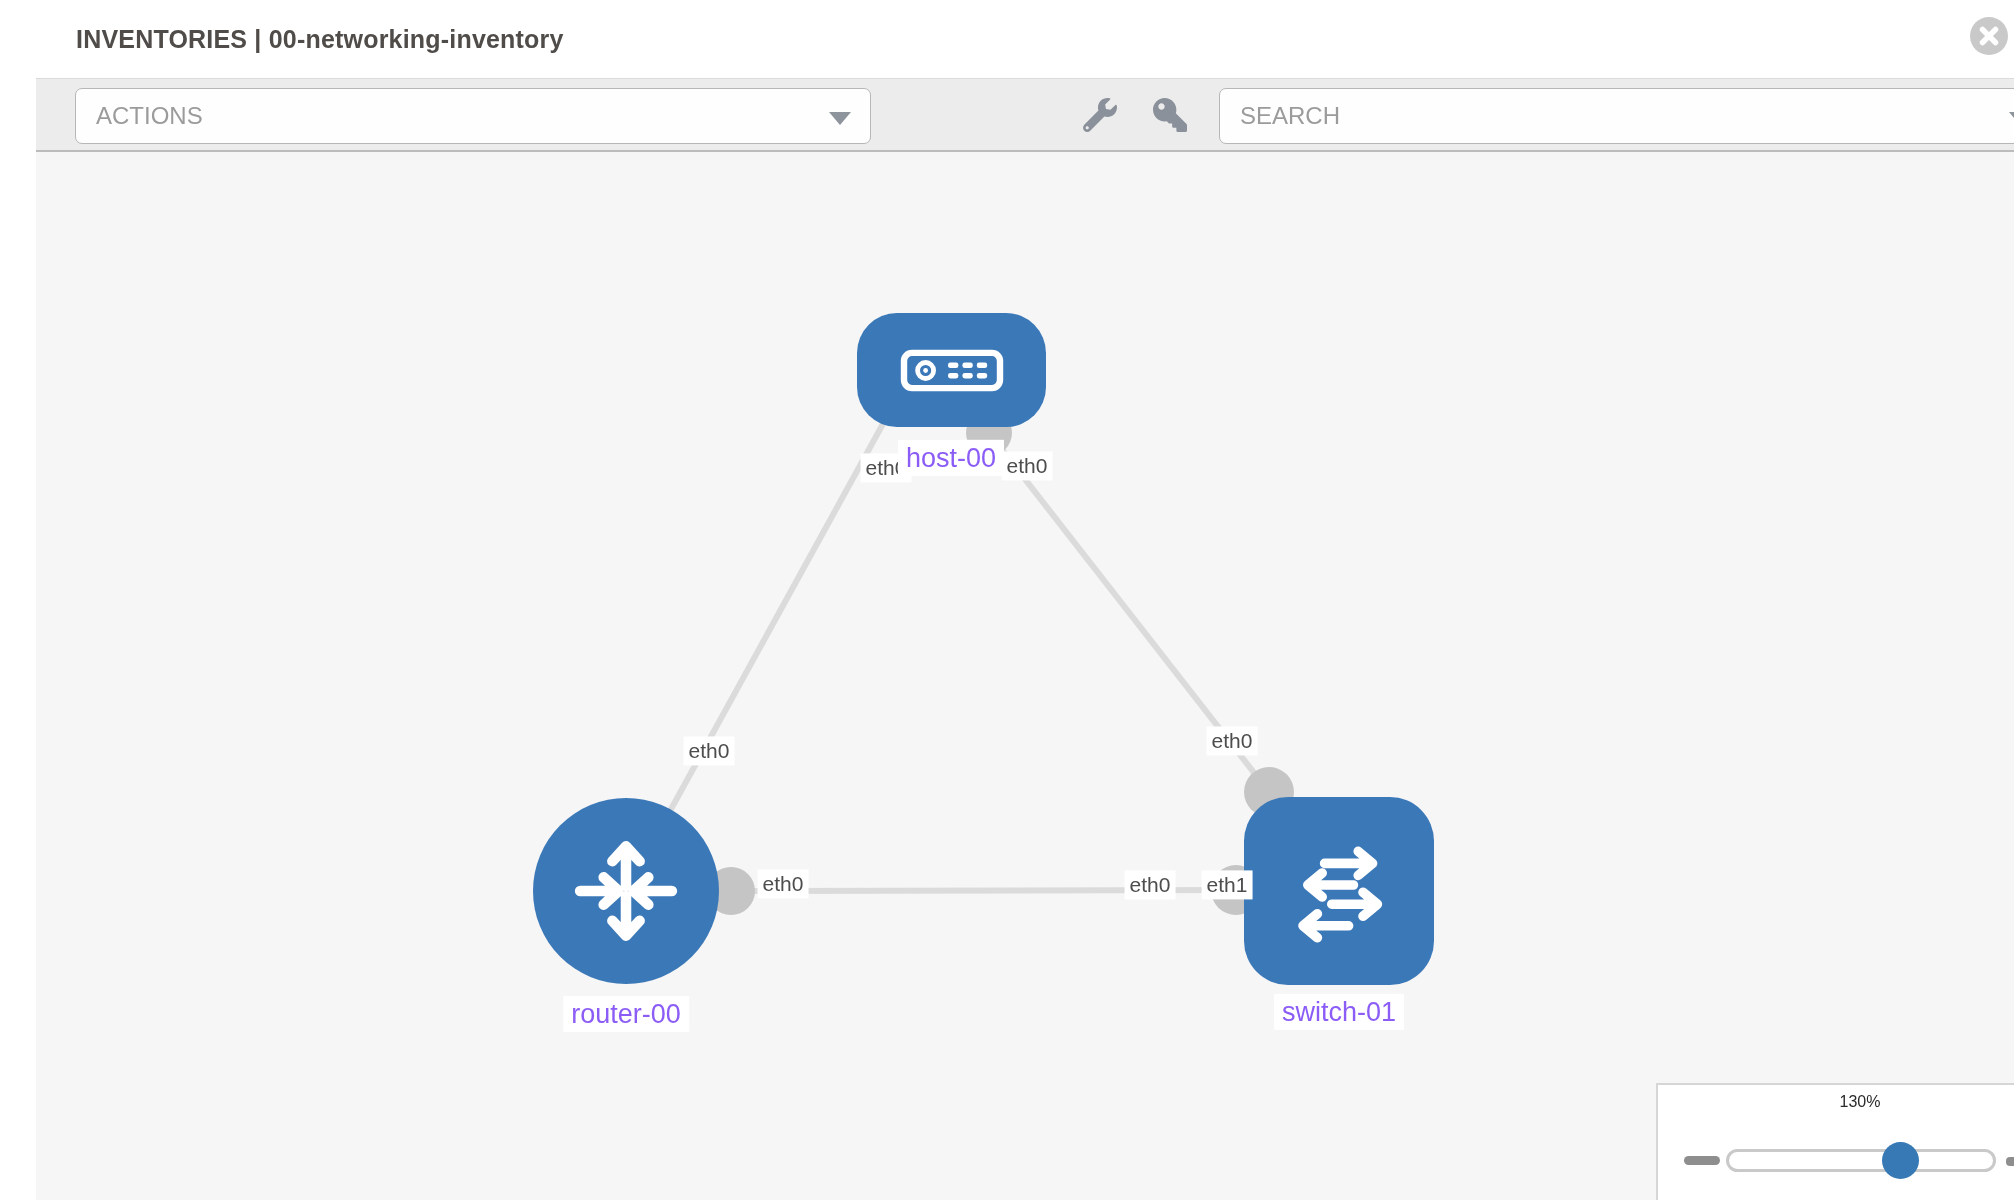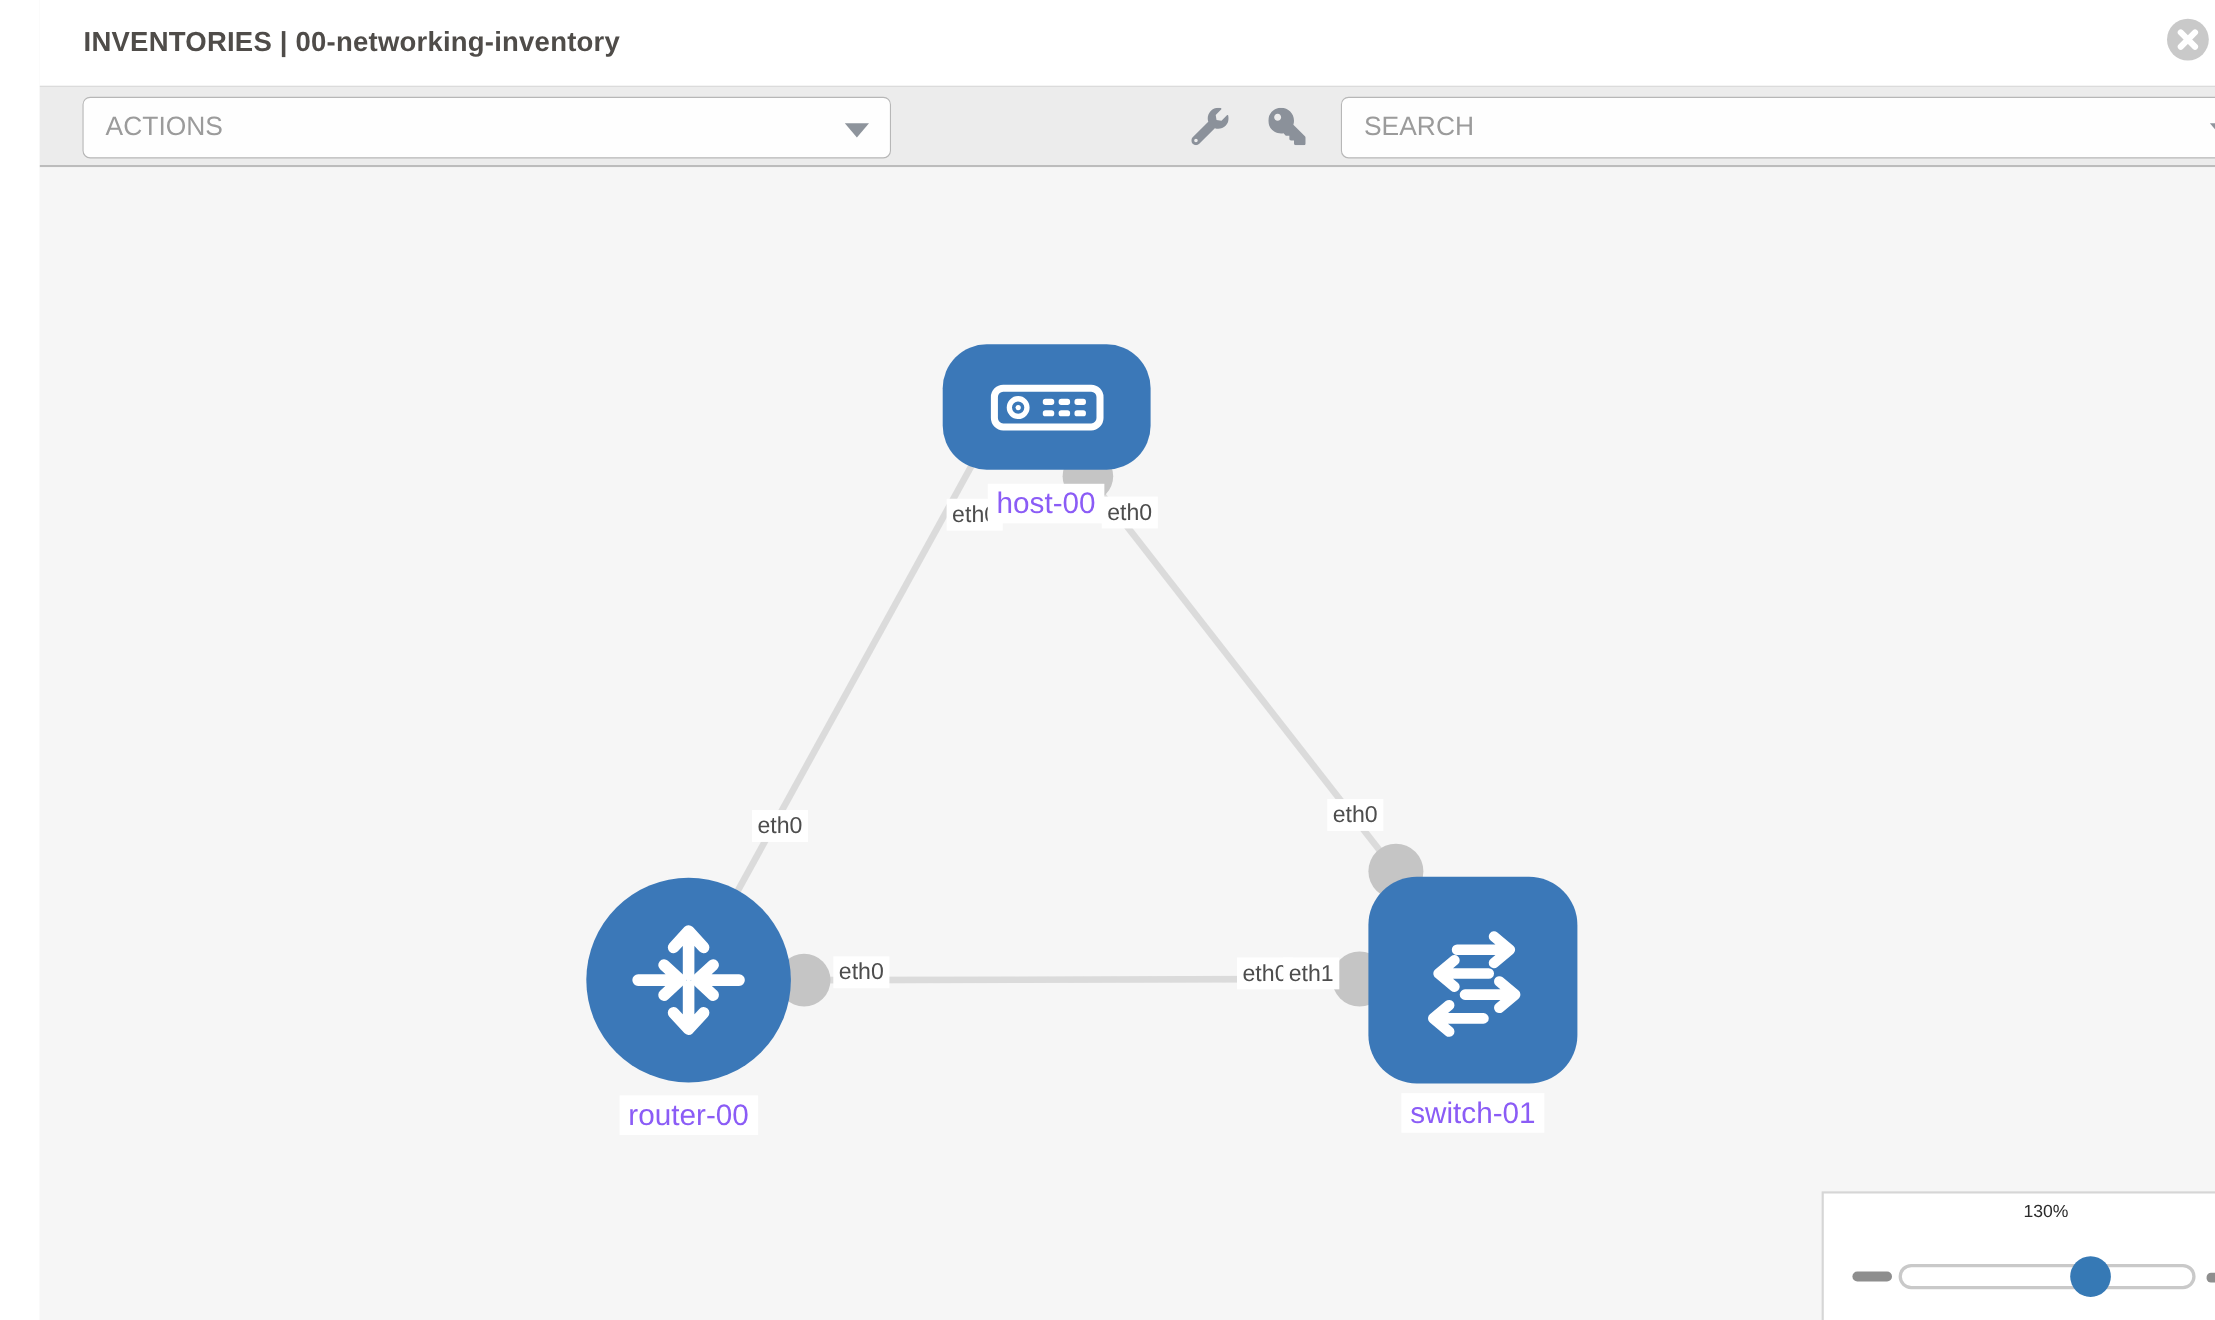--- a/index.html
+++ b/index.html
@@ -22,21 +22,21 @@
   .toolbar{
     position:absolute;top:78px;left:0;width:100%;height:74px;box-sizing:border-box;
     background:#ececec;border-top:1px solid #dadada;border-bottom:2px solid #bcbcbc;
   }
   .dropdown{
     position:absolute;top:9px;height:56px;box-sizing:border-box;
     background:#fefefe;border:1px solid #b7b7b7;border-radius:7px;
     display:flex;align-items:center;padding:0 46px 0 20px;
     font-size:24px;color:#9b9b9b;cursor:pointer;
   }
-  .dropdown.actions{left:39px;width:735px;}
+  .dropdown.actions{left:39px;width:796px;}
   .dropdown.search{left:1183px;width:832px;}
   .caret{
     position:absolute;right:19px;top:23px;width:0;height:0;
     border-left:11px solid transparent;border-right:11px solid transparent;
     border-top:13px solid #8e949c;
   }
   .tool-btn{
     position:absolute;top:19px;width:36px;height:36px;padding:0;border:none;
     background:transparent;cursor:pointer;
   }
@@ -180,21 +180,21 @@
     <div class="node-label" style="left:915px;top:306px">host-00</div>
     <div class="node-label" style="left:590px;top:862px">router-00</div>
     <div class="node-label" style="left:1303px;top:860px">switch-01</div>
 
     <div class="if-label" style="left:850px;top:316px">eth0</div>
     <div class="if-label" style="left:991px;top:314px">eth0</div>
     <div class="if-label" style="left:673px;top:599px">eth0</div>
     <div class="if-label" style="left:1196px;top:589px">eth0</div>
     <div class="if-label" style="left:747px;top:732px">eth0</div>
     <div class="if-label behind" style="left:1114px;top:733px">eth0</div>
-    <div class="if-label" style="left:1156px;top:733px">eth1</div>
+    <div class="if-label" style="left:1191px;top:733px">eth1</div>
 
     <div class="zoom-panel">
       <div class="zoom-value">130%</div>
       <button class="zoom-minus"></button>
       <div class="zoom-track"></div>
       <div class="zoom-thumb"></div>
       <button class="zoom-plus"></button>
     </div>
 
   </div>

